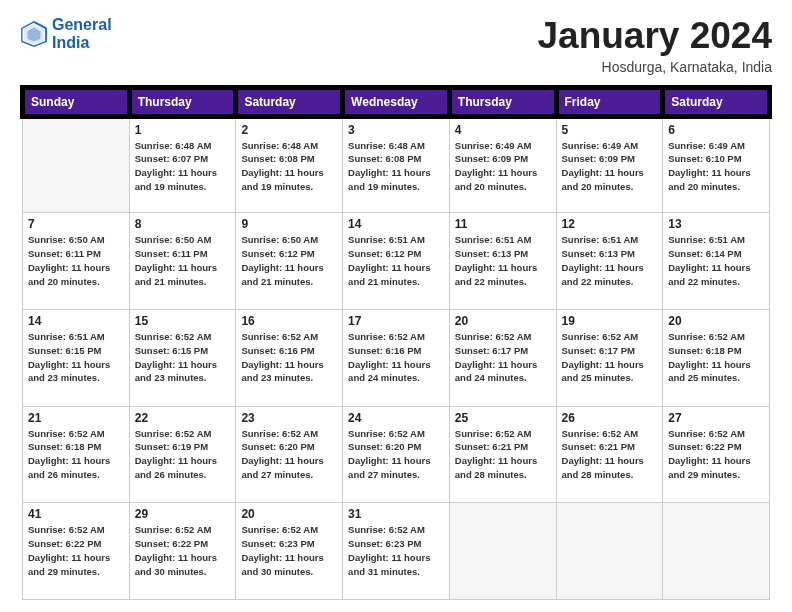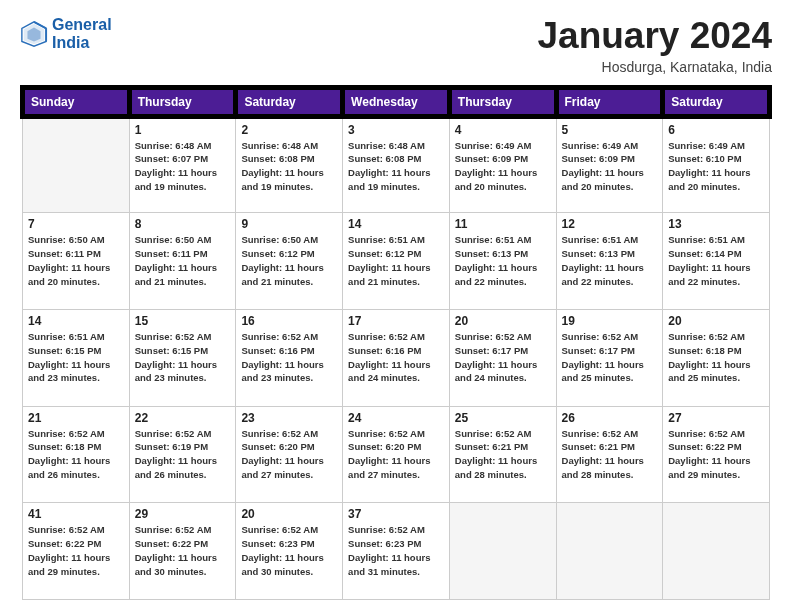--- a/index.html
+++ b/index.html
@@ -258,21 +258,21 @@
           </td>
           <td>
             <span class="day-num">29</span>
             <div class="day-info">Sunrise: 6:52 AM<br>Sunset: 6:22 PM<br>Daylight: 11 hours and 30 minutes.</div>
           </td>
           <td>
             <span class="day-num">20</span>
             <div class="day-info">Sunrise: 6:52 AM<br>Sunset: 6:23 PM<br>Daylight: 11 hours and 30 minutes.</div>
           </td>
           <td>
-            <span class="day-num">37</span>
+            <span class="day-num">31</span>
             <div class="day-info">Sunrise: 6:52 AM<br>Sunset: 6:23 PM<br>Daylight: 11 hours and 31 minutes.</div>
           </td>
           <td class="empty"></td>
           <td class="empty"></td>
           <td class="empty"></td>
         </tr>
       </tbody>
   </table>
 </div>
 

